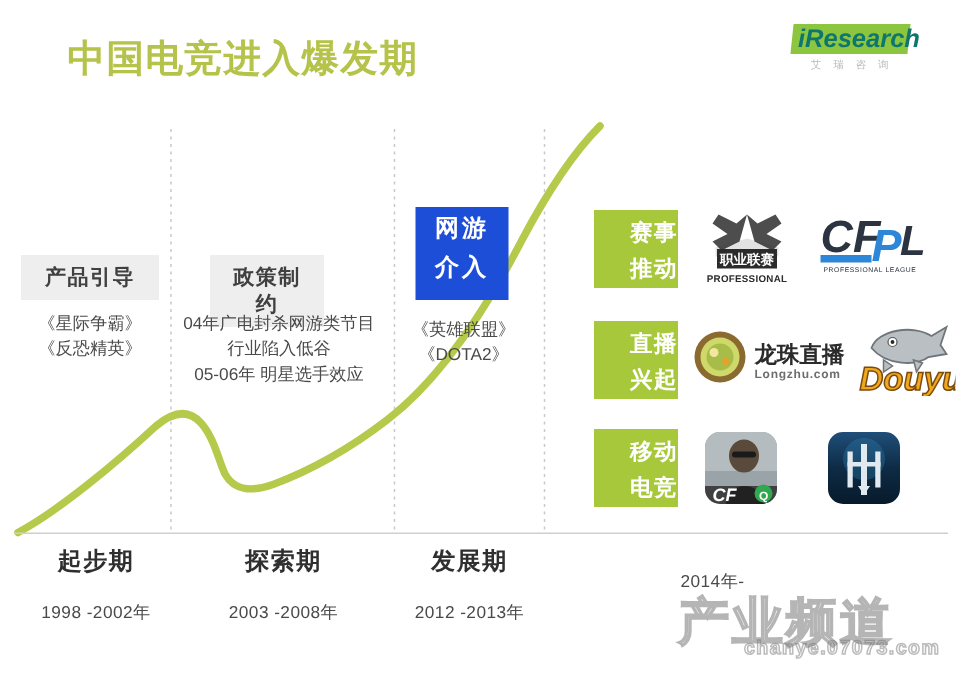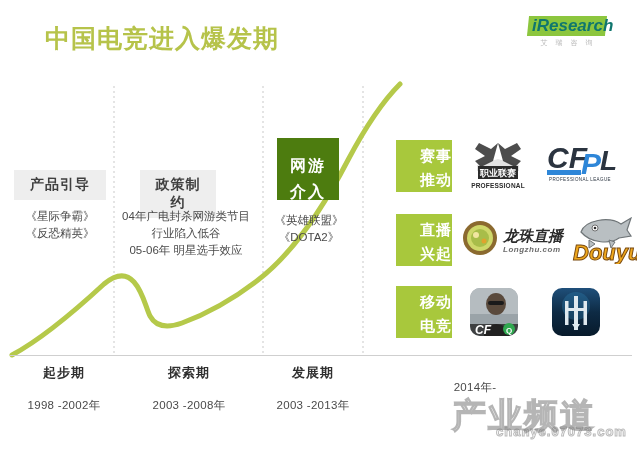--- a/index.html
+++ b/index.html
@@ -47,24 +47,24 @@
   
   .hdr-grey{
     position:absolute;
     background:#eeeeee;color:#404040;
     font-size:14px;font-weight:bold;letter-spacing:1px;
     text-align:center;padding:6px 10px;
     box-sizing:border-box;
   }
   .hdr-green{
     position:absolute;
-    background:#4d7c0f;color:#ffffff;
+    background:#1d4ed8;color:#ffffff;
     font-size:16px;font-weight:bold;letter-spacing:2px;
     text-align:center;box-sizing:border-box;
-    line-height:26px;padding-top:15px;
+    line-height:26px;padding-top:2px;
   }
   .sub-text{
     position:absolute;color:#4a4a4a;font-size:11.5px;
     line-height:17px;text-align:center;
   }
 
   
   .pill{
     position:absolute;left:396px;width:56px;
     background:#a8c83c;color:#ffffff;
@@ -72,21 +72,21 @@
     text-align:right;line-height:24px;padding:4px 0;
     box-sizing:border-box;
   }
 
   
   .art{position:absolute;}
   .art svg{display:block;}
 
   
   .tl{position:absolute;text-align:center;}
-  .tl .tl-name{font-size:13px;font-weight:bold;color:#2f2f2f;letter-spacing:1px;text-align:center;}
+  .tl .tl-name{font-size:16px;font-weight:bold;color:#2f2f2f;letter-spacing:1px;text-align:center;}
   .tl .tl-years{font-size:11.5px;color:#4a4a4a;margin-top:16px;letter-spacing:0.3px;}
   .tl.accent .tl-name{color:#b6c34a;}
 
   
   .wm{
     position:absolute;left:452px;top:398px;width:190px;height:52px;
     pointer-events:none;
   }
   .wm-main{
     font-size:34px;font-weight:bold;letter-spacing:2px;
@@ -186,21 +186,21 @@
       <rect x="2" y="30" width="34" height="5" fill="#2e86d8"></rect>
       <text x="4" y="41" font-family="'Liberation Sans',sans-serif" font-size="4.5" fill="#2b3440" letter-spacing="0.4">PROFESSIONAL LEAGUE</text>
     </svg>
   </div>
 
   <div class="pill" style="top:214px;height:52px;">
     <div>直播</div>
     <div>兴起</div>
   </div>
 
-  <div class="art" style="left:461px;top:218px;font-style:italic;">
+  <div class="art" style="left:461px;top:218px;">
     <svg width="110" height="44" viewBox="0 0 110 44">
       <circle cx="19" cy="20" r="17" fill="#8b6a2f"></circle>
       <circle cx="19" cy="20" r="13" fill="#cfd86a"></circle>
       <circle cx="19" cy="20" r="9" fill="#a8bd49"></circle>
       <circle cx="15" cy="17" r="3" fill="#f2e6a0"></circle>
       <circle cx="23" cy="23" r="2.5" fill="#e0a32e"></circle>
       <text x="42" y="23" font-family="'Liberation Sans',sans-serif" font-size="15" font-weight="bold" fill="#2b2b2b">龙珠直播</text>
       <text x="42" y="34" font-family="'Liberation Sans',sans-serif" font-size="8" font-weight="bold" fill="#6d6d6d" letter-spacing="0.5">Longzhu.com</text>
     </svg>
   </div>
@@ -275,21 +275,21 @@
     <div class="tl-years">1998 -2002年</div>
   </div>
 
   <div class="tl" style="left:134px;top:364px;width:110px;">
     <div class="tl-name">探索期</div>
     <div class="tl-years">2003 -2008年</div>
   </div>
 
   <div class="tl" style="left:258px;top:364px;width:110px;">
     <div class="tl-name">发展期</div>
-    <div class="tl-years">2003 -2013年</div>
+    <div class="tl-years">2012 -2013年</div>
   </div>
 
   <div class="tl accent" style="left:420px;top:364px;width:110px;">
     <div class="tl-years">2014年-</div>
   </div>
 
   <div class="wm">
     <div class="wm-main">产业频道</div>
     <div class="wm-sub">chanye.07073.com</div>
   </div>

